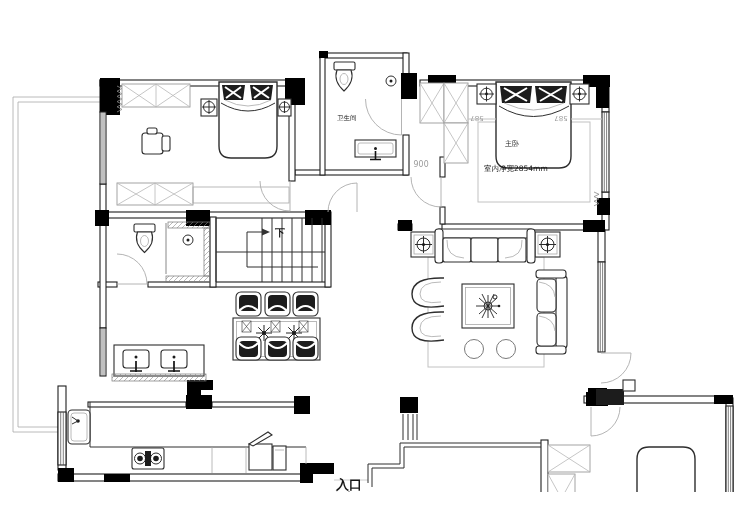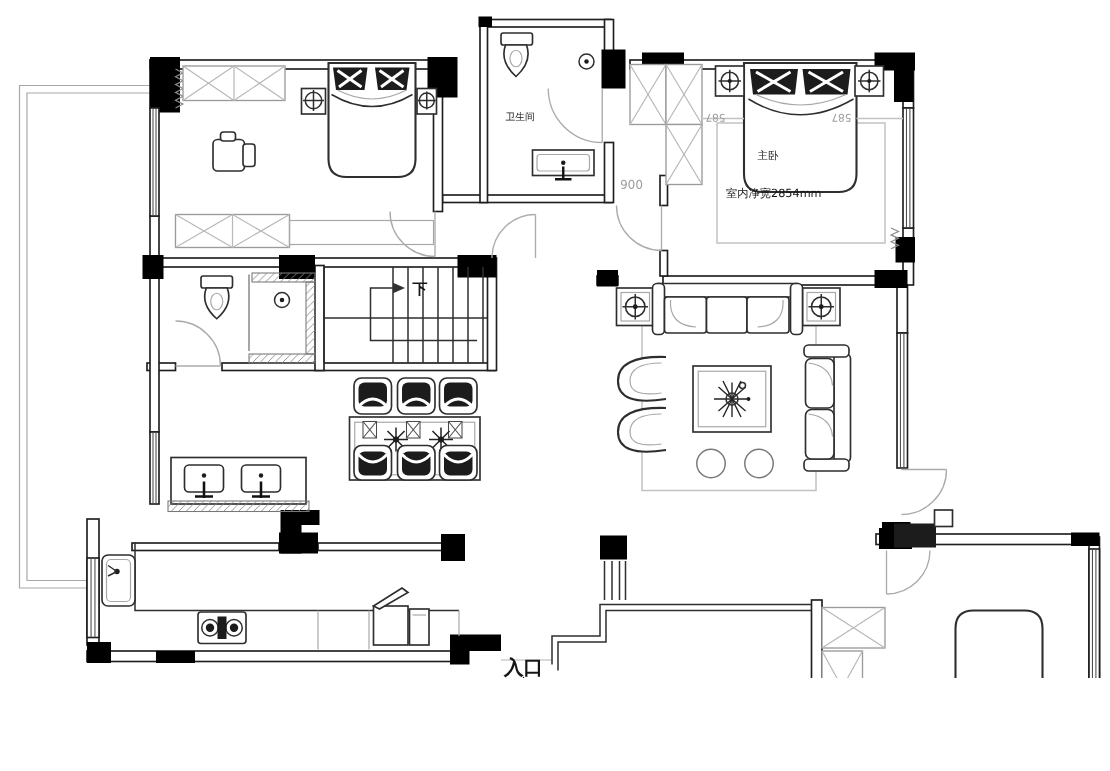--- a/index.html
+++ b/index.html
@@ -1,17 +1,17 @@
 <!DOCTYPE html>
 <html><head>
 <meta charset="utf-8">
 <style>
   * { box-sizing: border-box; }
   body { margin: 0; background: #ffffff; }
-  .stage { position: relative; width: 740px; height: 452px; background: #ffffff; overflow: hidden; }
+  .stage { position: relative; width: 740px; height: 452px; background: #ffffff; overflow: hidden; margin-top: 40px; }
   svg { display: block; }
   .w   { fill: #ffffff; stroke: #1f1f1f; stroke-width: 1.1; }
   .blk { fill: #000000; stroke: none; }
   .f   { fill: #ffffff; stroke: #2e2e2e; stroke-width: 1.1; }
   .f13 { fill: #ffffff; stroke: #2e2e2e; stroke-width: 1.4; }
   .fl  { fill: none; stroke: #2e2e2e; stroke-width: 1; }
   .lg  { fill: none; stroke: #a8a8a8; stroke-width: 0.8; }
   .rug { fill: none; stroke: #c2c2c2; stroke-width: 1; }
   .gd  { fill: none; stroke: #ababab; stroke-width: 0.9; }
   .wl  { fill: #ffffff; stroke: #9a9a9a; stroke-width: 0.9; }

